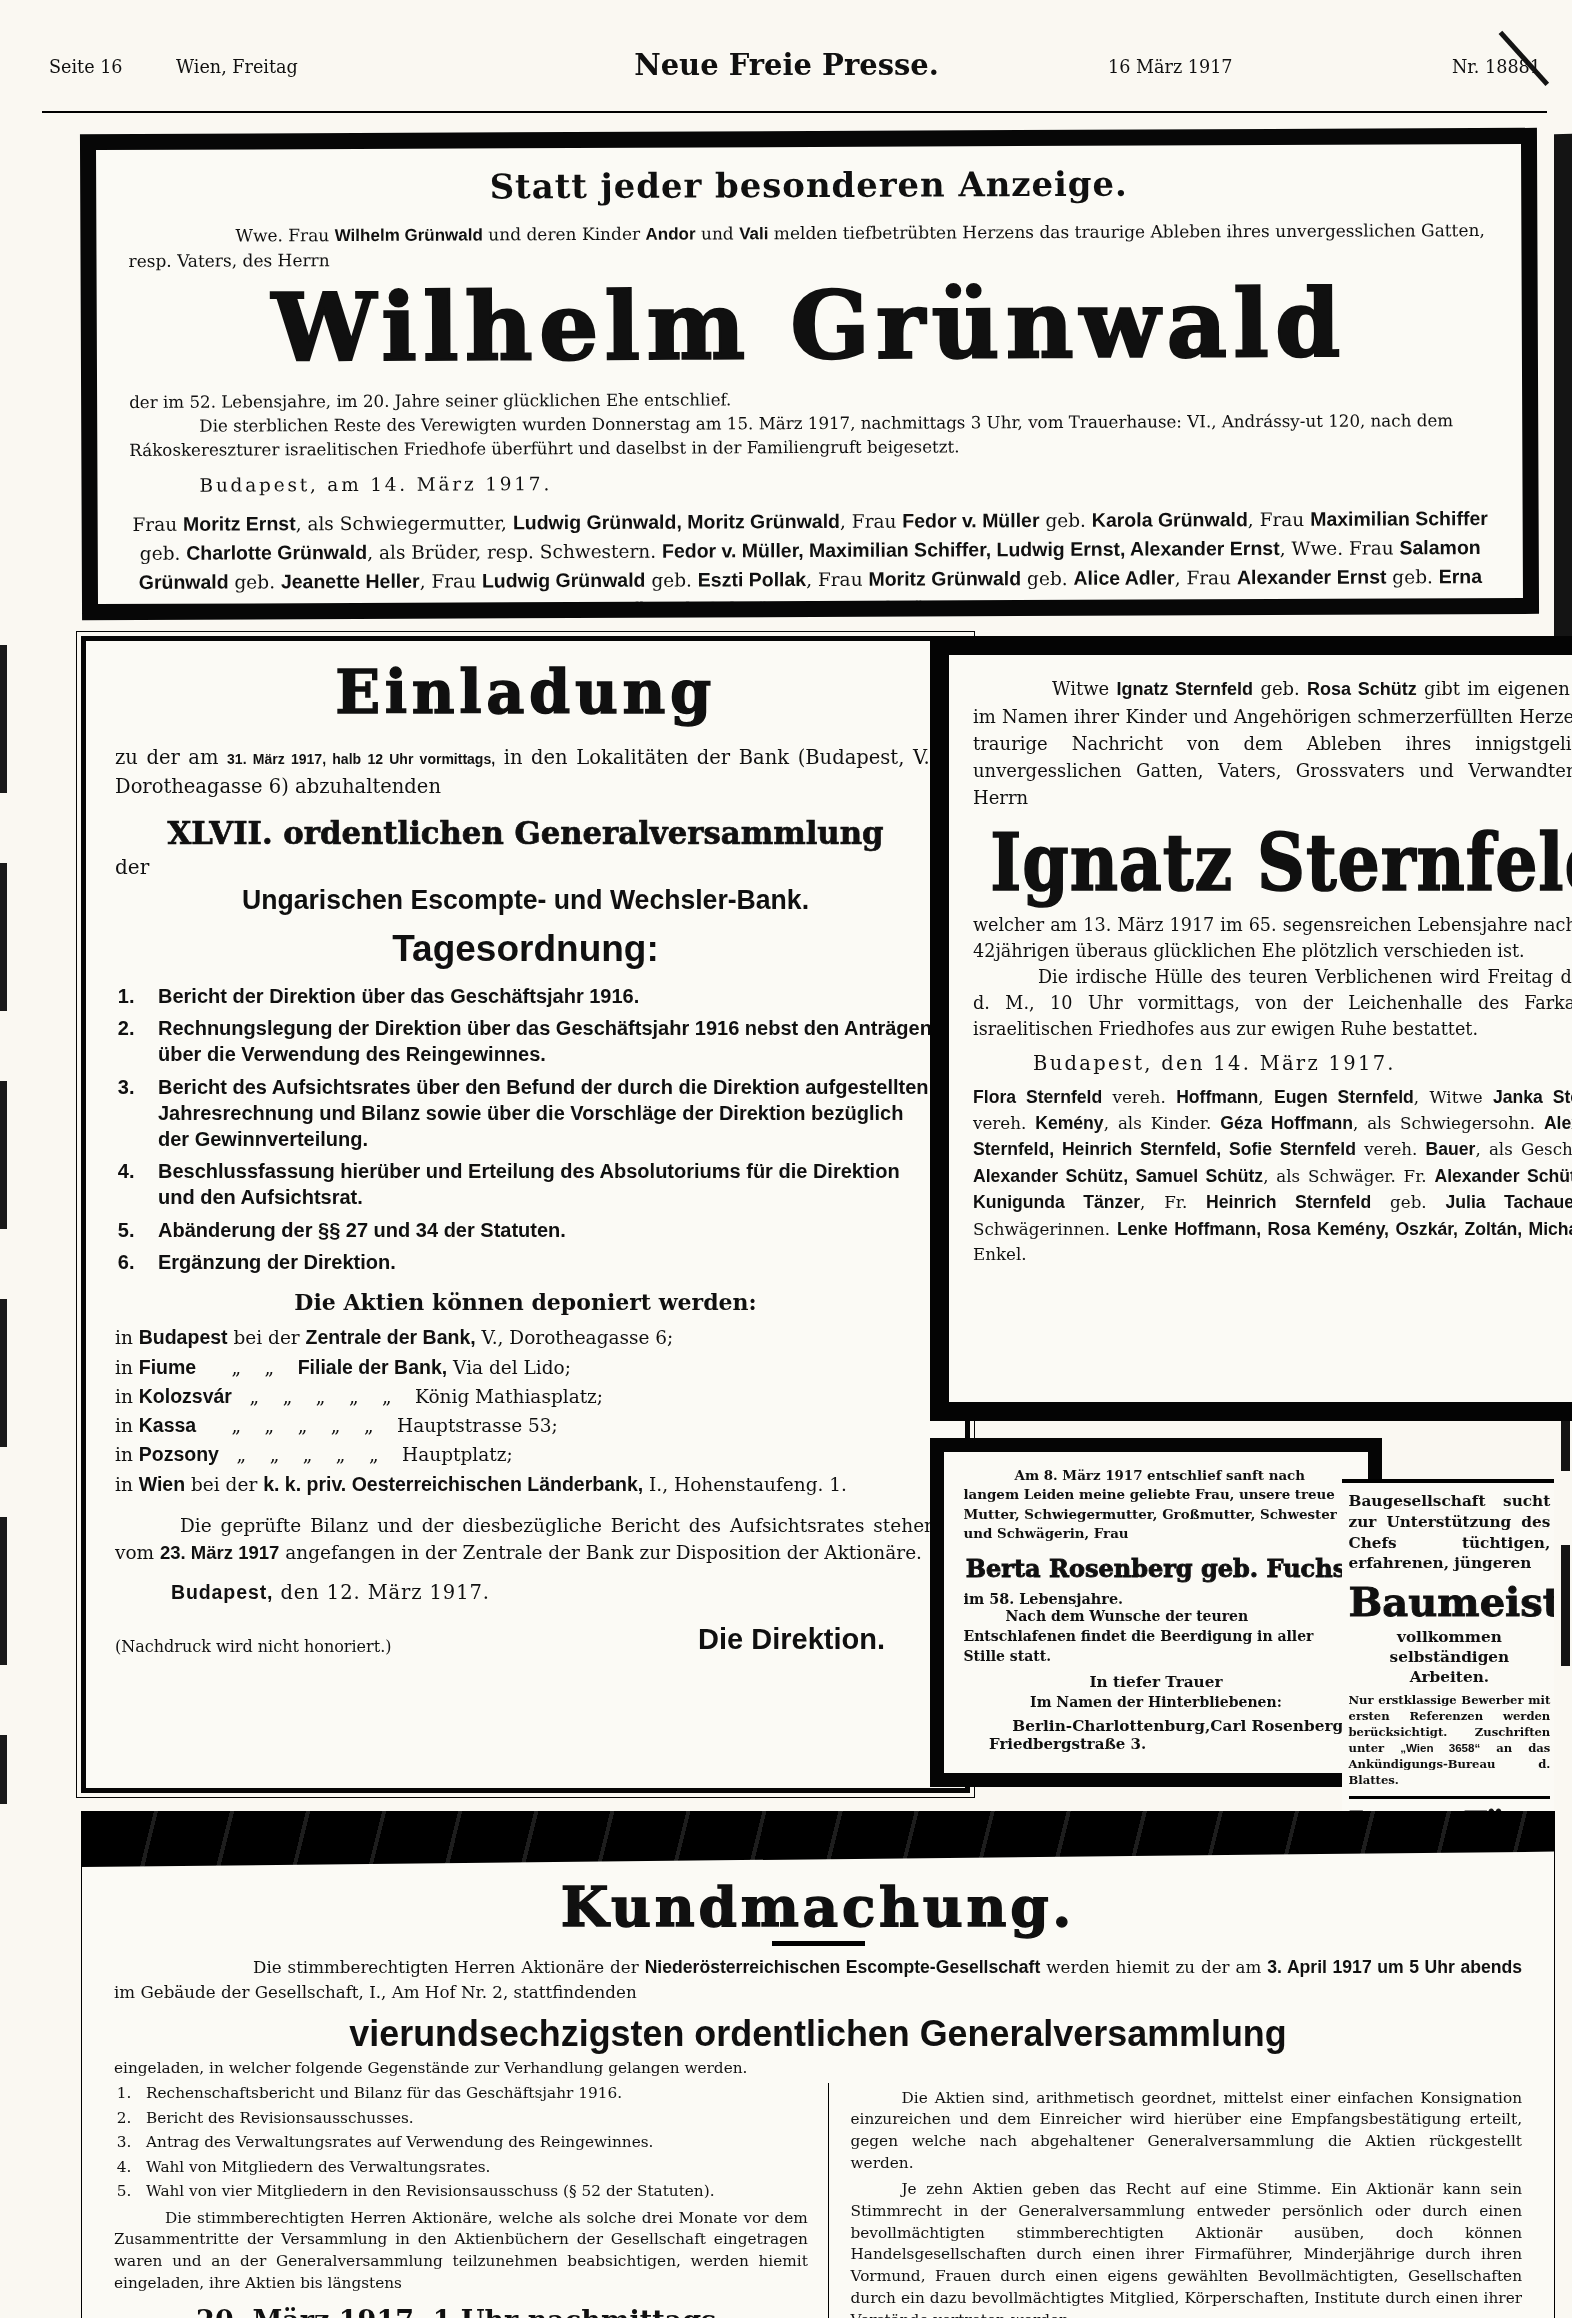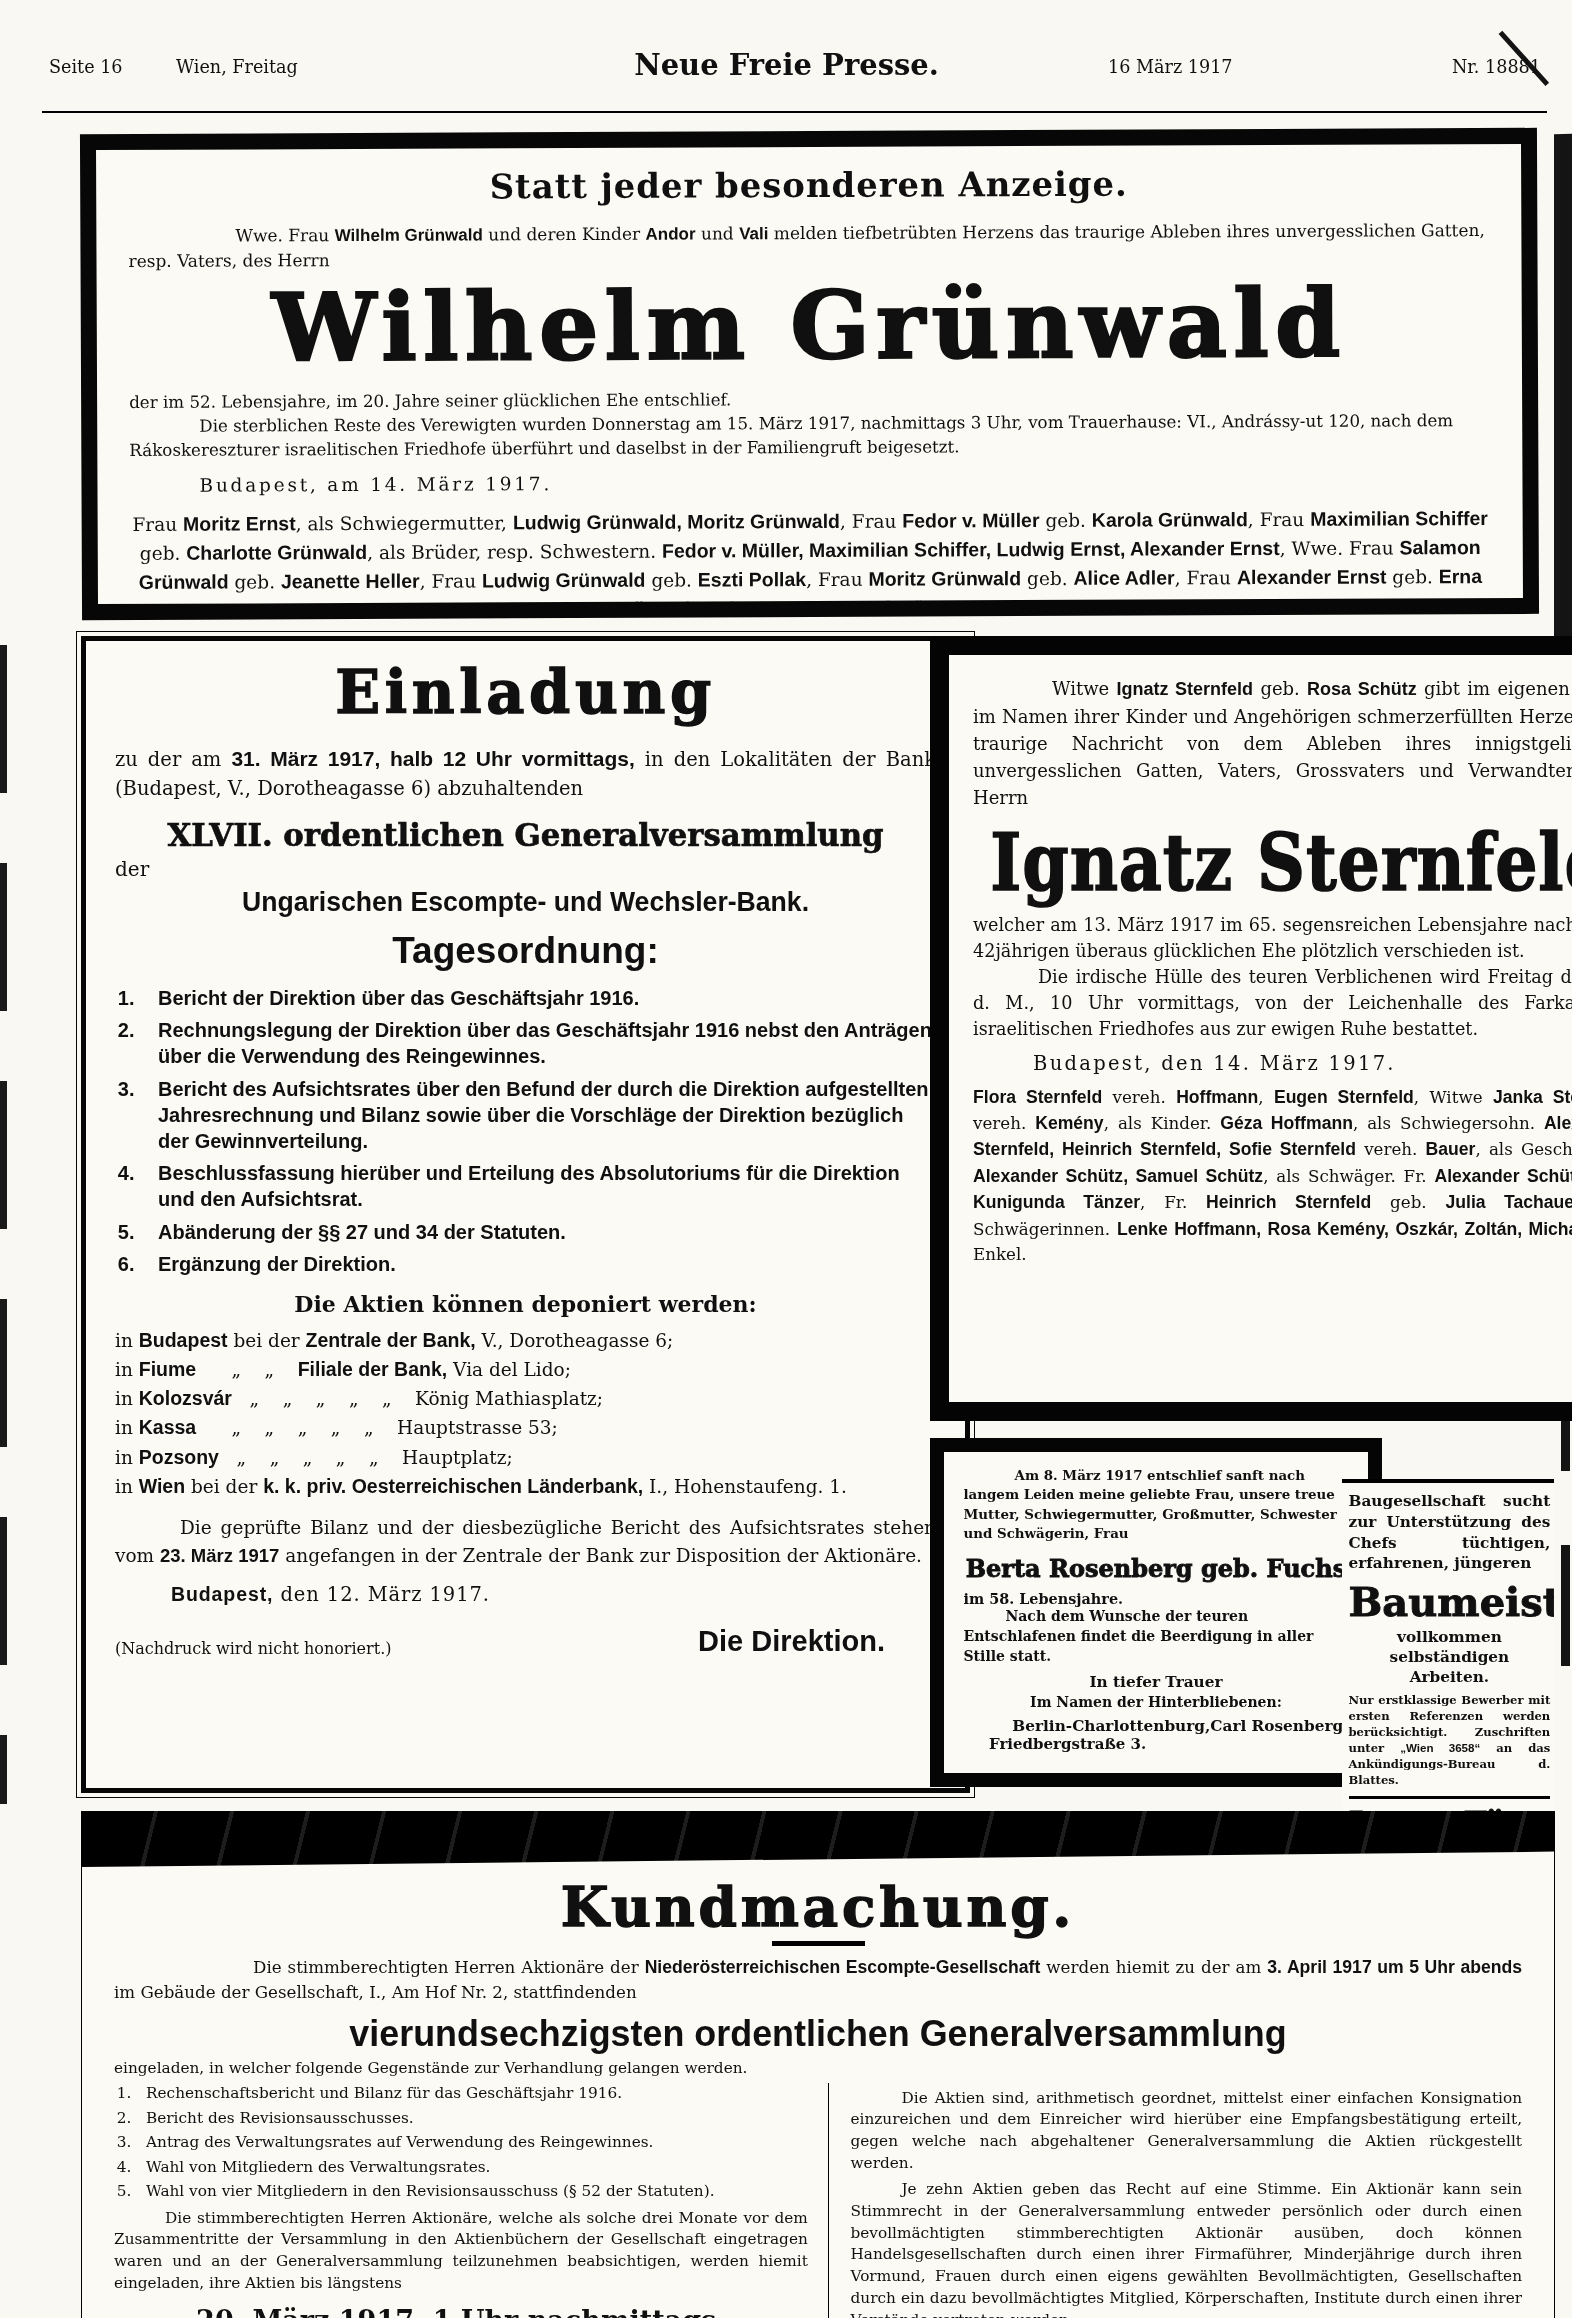--- a/index.html
+++ b/index.html
@@ -41,21 +41,21 @@
   #gruenwald-box .dateline { font-size:18.5px; letter-spacing:2.8px; margin:12px 0 14px 70px; }
   #gruenwald-box .family { font-size:18.5px; line-height:1.5; text-align:center; }
   #gruenwald-box .family .bseg { font-size:19.5px; }
 
   
   #einladung-box { position:absolute; left:81px; top:636px; width:889px; height:1157px;
       border:5.6px solid #060606; outline:1.9px solid #060606; outline-offset:4.2px;
       background:#fbfaf5; padding:16.7px 29px; overflow:hidden; }
   #einladung-box .title { text-align:center; font-size:59px; letter-spacing:4.6px; margin-bottom:16px; }
   #einladung-box .invite { font-size:19.5px; line-height:1.5; }
-  #einladung-box .invite .bseg { font-size:21px;margin-top:16px; }
+  #einladung-box .invite .bseg { font-size:14px;margin-top:16px; }
   #einladung-box .gv { text-align:center; font-size:32px; font-weight:bold; margin:13px 0 2.8px; transform:scaleX(.96); }
   #einladung-box .der { text-align:left; font-size:20px; margin:1.9px 0; }
   #einladung-box .bank { text-align:center; font-size:28px; font-weight:700; margin:4.6px 0 12px; transform:scaleX(.95); }
   #einladung-box .tagesordnung { text-align:center; font-size:37px; font-weight:700; margin:12px 0 13px; }
   ol.plain { list-style:none; counter-reset:li; }
   ol.plain > li { counter-increment:li; position:relative; padding-left:43px; }
   ol.plain > li::before { content:counter(li) "."; position:absolute; left:2.8px; }
   #einladung-box ol { font-family:"Liberation Sans", sans-serif; font-weight:700; font-size:20px; line-height:1.3; }
   #einladung-box ol li { margin-bottom:6.5px; }
   #einladung-box .aktionaere, #einladung-box .bilanz { font-size:18.5px; line-height:1.48; text-indent:65px; margin-top:13px; }

